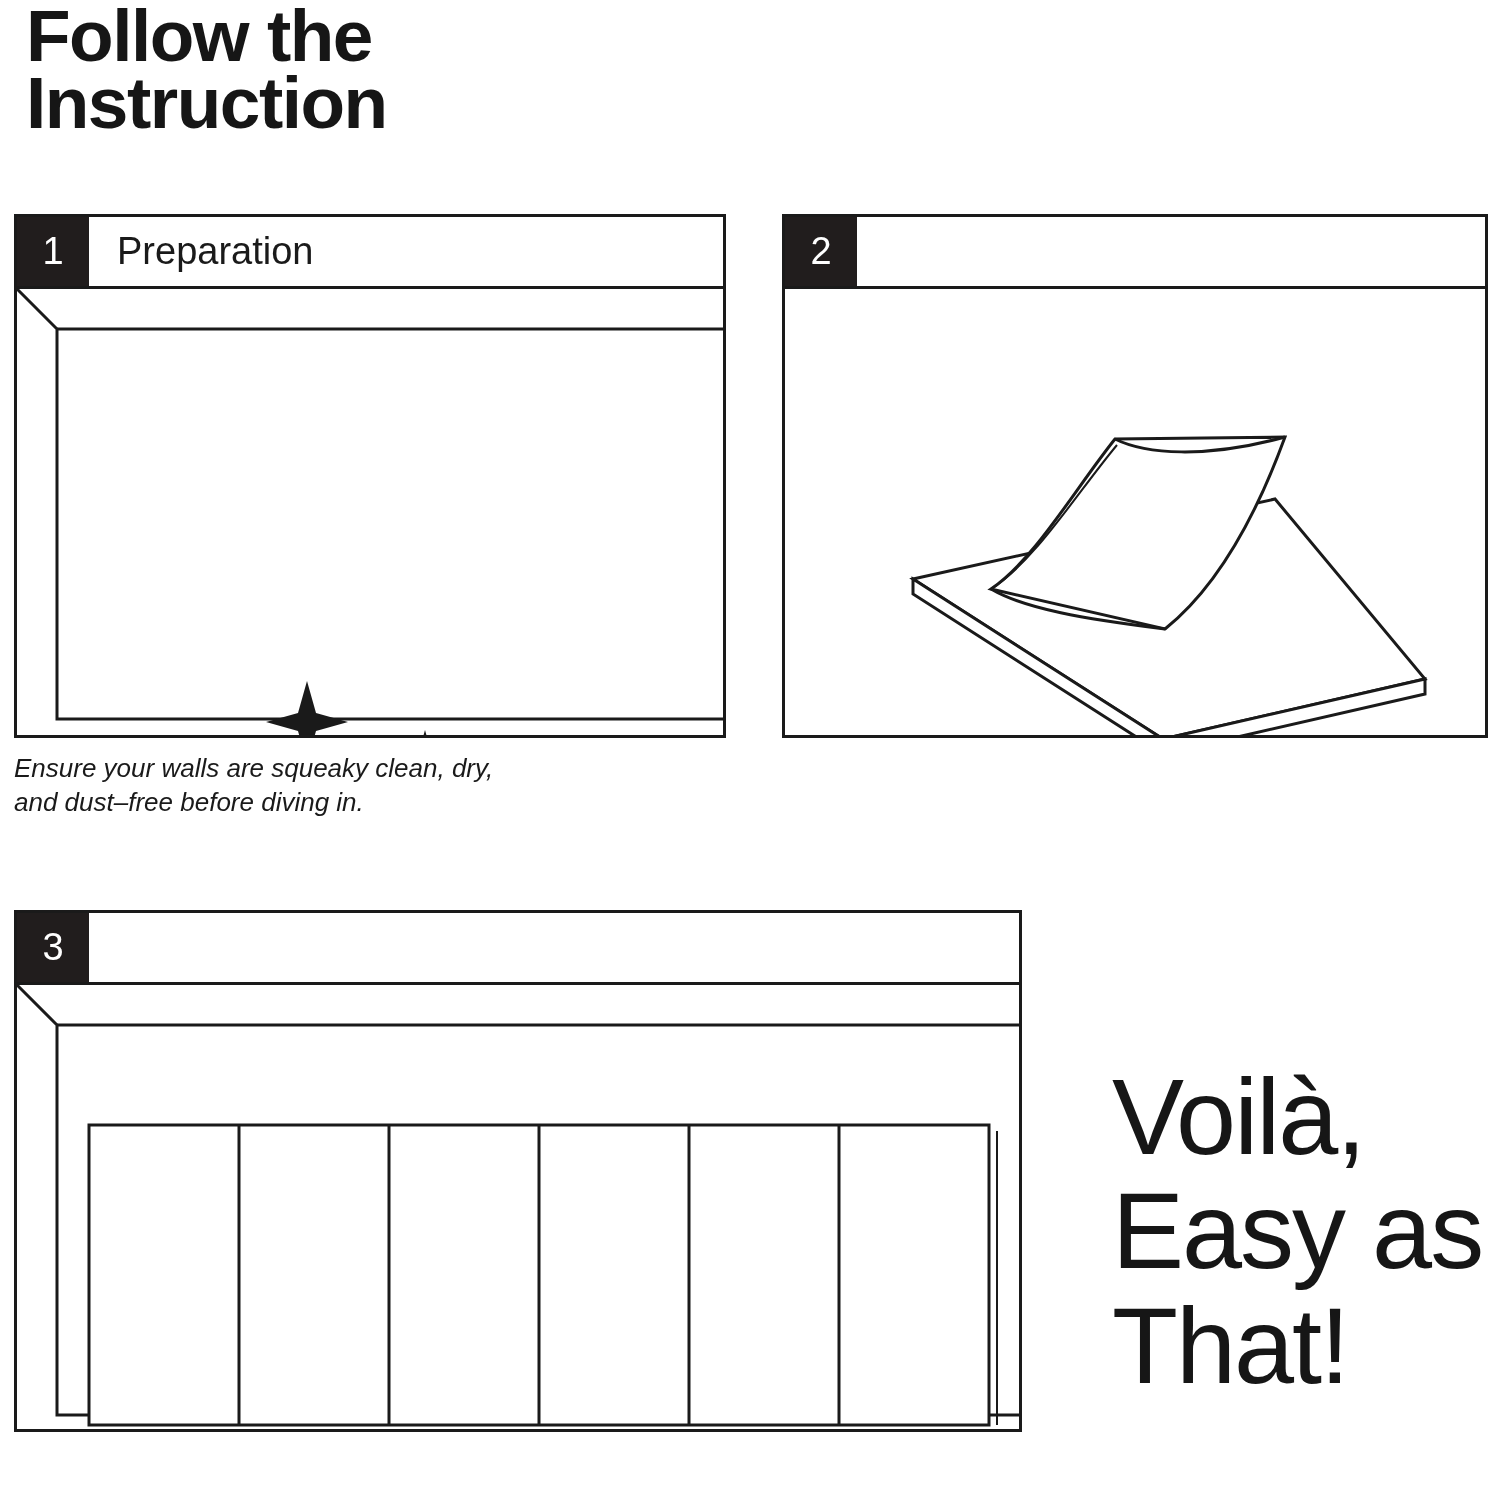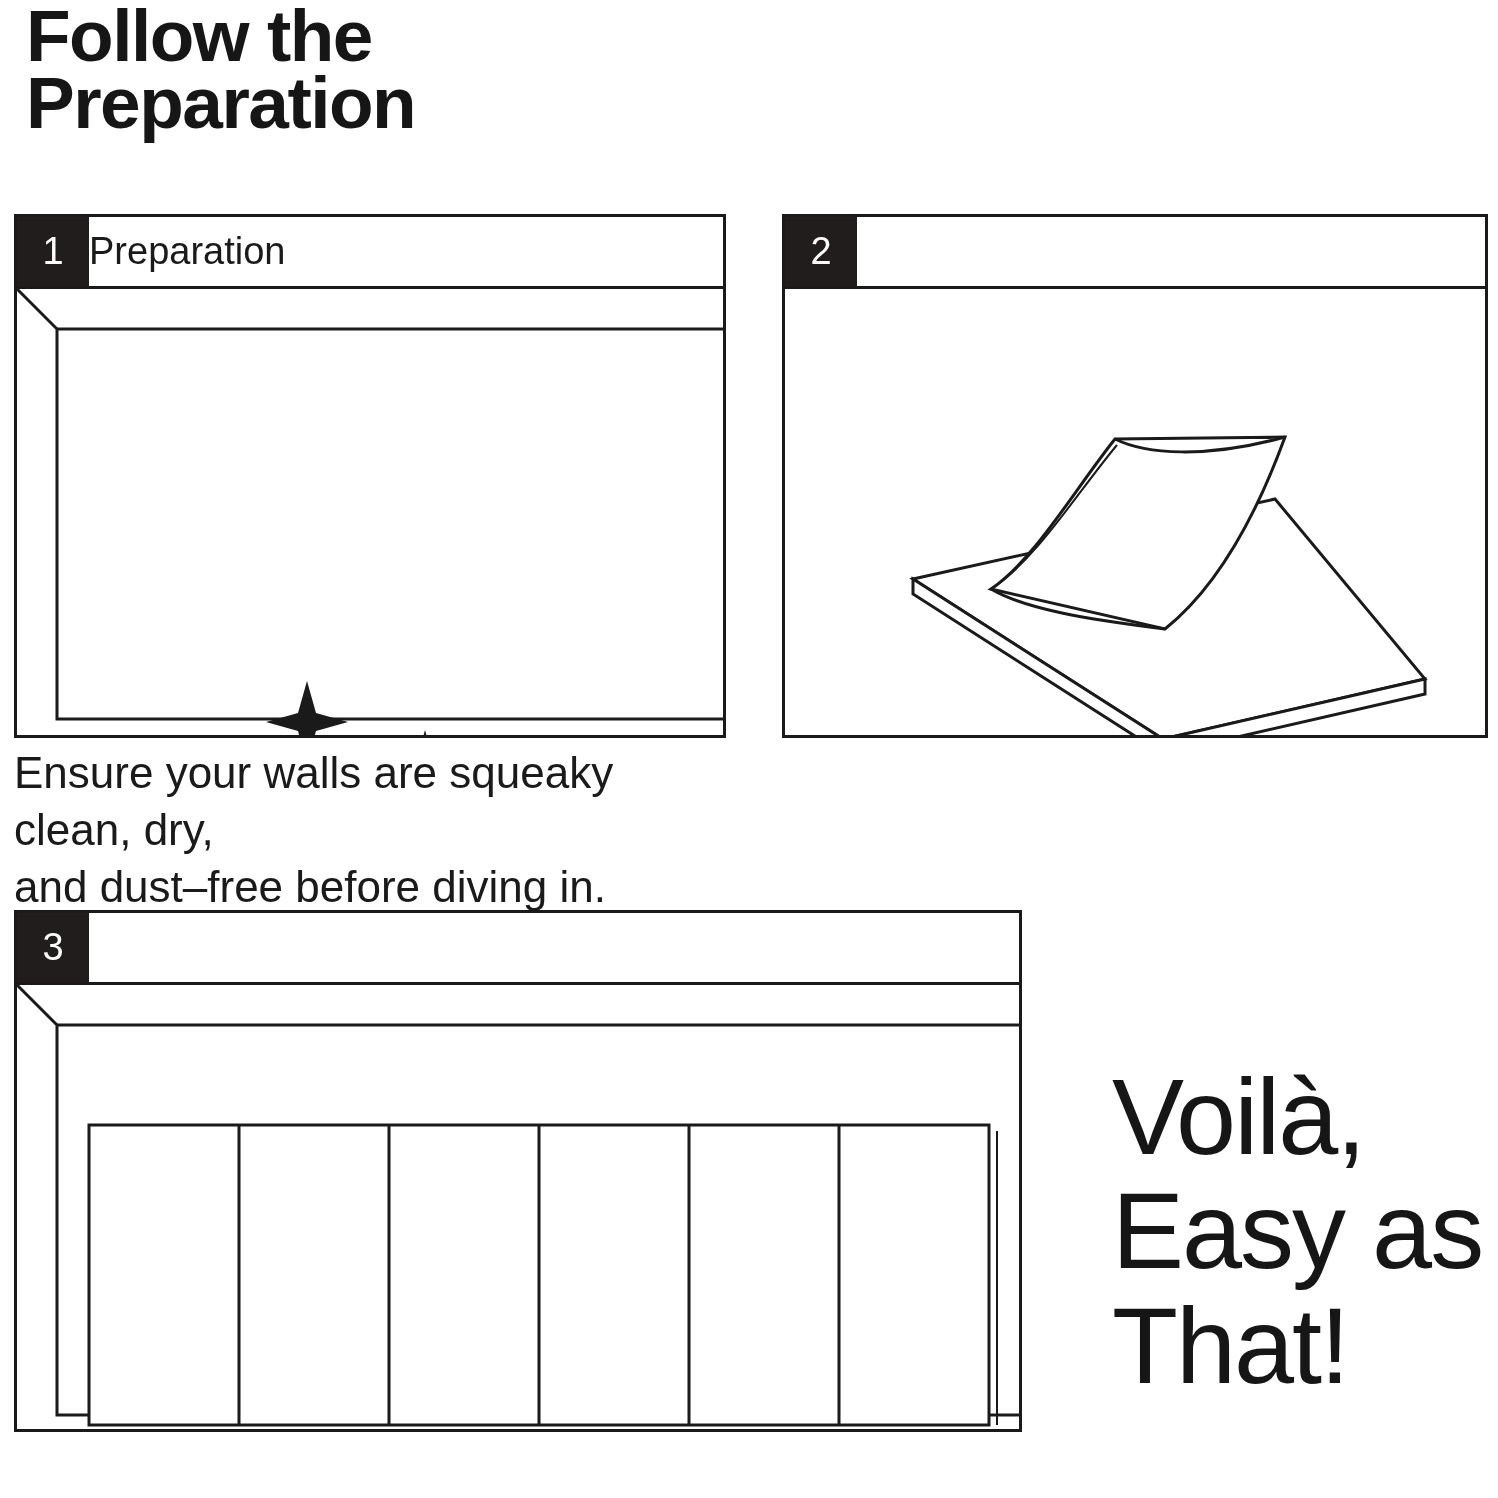--- a/index.html
+++ b/index.html
@@ -54,33 +54,35 @@
     font-size: 38px;
     display: flex;
     align-items: center;
     justify-content: center;
     flex: 0 0 72px;
   }
   .step-title {
     flex: 1;
     display: flex;
     align-items: center;
+    padding-left: 28px;
     font-size: 38px;
     color: #1a1a1a;
   }
   .step-body {
     position: relative;
     overflow: hidden;
   }
   .caption {
-    font-size: 44px;
+    font-size: 26px;
     line-height: 1.3;
     color: #1a1a1a;
-    margin-top: 6px;
+    margin-top: 14px;
     white-space: pre-line;
+    font-style: italic;
   }
 
   
   .voila {
     position: absolute;
     left: 1112px;
     top: 1028px;
     width: 386px;
     font-size: 108px;
     font-weight: normal;
@@ -90,21 +92,21 @@
     white-space: pre-line;
     margin-top: 32px;
   }
 
   svg { display: block; }
 </style>
 </head>
 <body>
 
 <div class="main-title">Follow the
-Preparation</div>
+Instruction</div>
 
 <div class="step" style="left:14px; top:214px; width:712px;">
   <div class="step-frame" style="width:712px; height:524px;">
     <div class="step-header">
       <div class="step-num">1</div>
       <div class="step-title">Preparation</div>
     </div>
     <div class="step-body" style="height:446px;">
       <svg width="706" height="446" viewBox="0 0 706 446">
 

